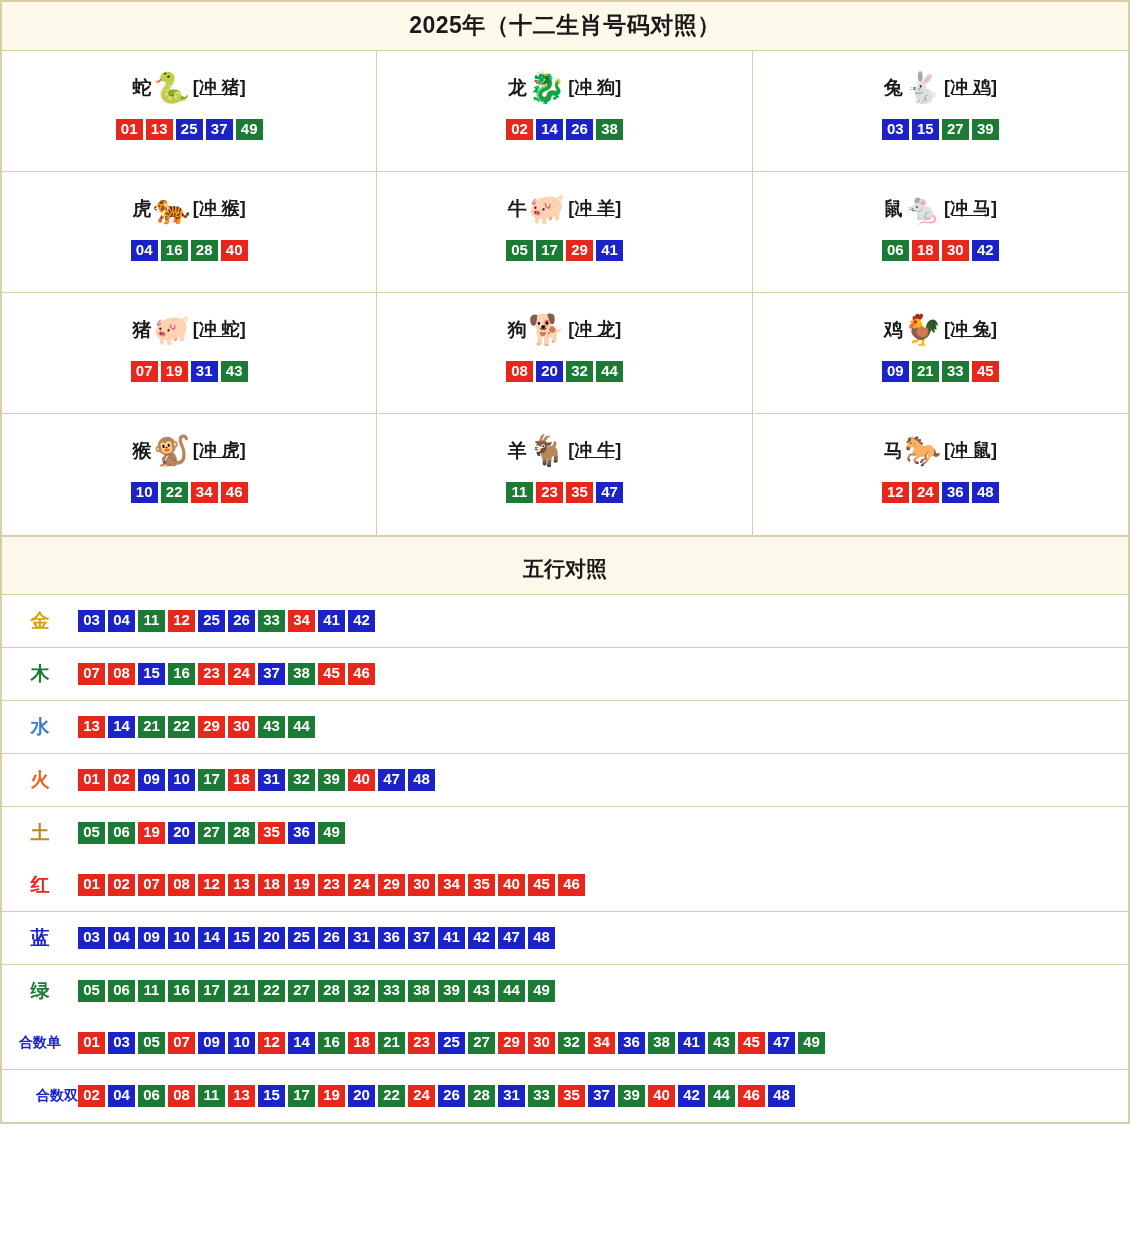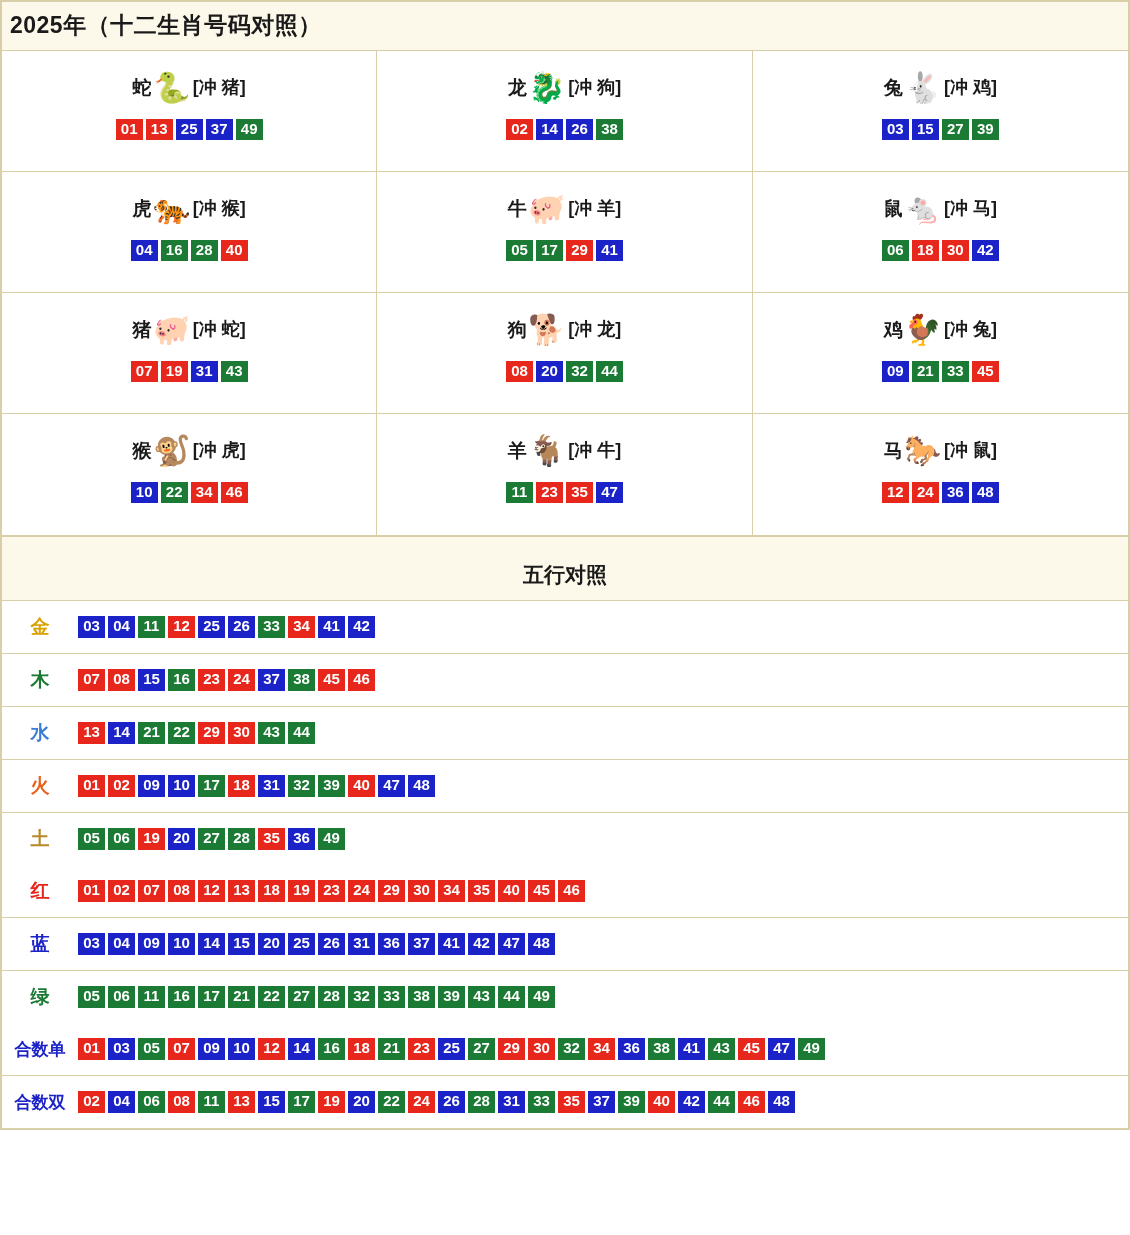--- a/index.html
+++ b/index.html
@@ -12,25 +12,25 @@
     width: 1130px;
   }
   .page {
     width: 1130px;
     box-sizing: border-box;
     border: 2px solid #d8cfa8;
     background: #ffffff;
   }
   .title-bar {
     background: #fdf9ea;
-    text-align: left;
+    text-align: center;
     font-size: 23px;
     font-weight: bold;
     color: #1a1a1a;
-    padding: 8px 0 9px 8px;
+    padding: 8px 0 9px 0;
     border-bottom: 1px solid #d8cfa8;
     letter-spacing: 0.5px;
   }
   
   .zodiac-grid {
     display: grid;
     grid-template-columns: 1fr 1fr 1fr;
     border-bottom: 1px solid #d8cfa8;
   }
   .zodiac-cell {
@@ -57,20 +57,21 @@
   }
   .zodiac-head .animal-glyph {
     font-size: 30px;
     line-height: 1;
     display: inline-block;
     transform: translateY(1px);
   }
   .zodiac-head .clash {
     font-size: 18px;
     font-weight: bold;
+    text-decoration: underline;
   }
   .num-row {
     margin-top: 12px;
     display: flex;
     justify-content: center;
     gap: 3px;
     flex-wrap: wrap;
   }
   .ball {
     display: inline-block;
@@ -87,59 +88,59 @@
   .ball.blue  { background: #1a22c8; }
   .ball.green { background: #1b7a33; }
 
   
   .section-head {
     background: #fdf9ea;
     text-align: center;
     font-size: 21px;
     font-weight: bold;
     color: #1a1a1a;
-    padding: 24px 0 11px 0;
+    padding: 18px 0 11px 0;
     border-top: 1px solid #d8cfa8;
     border-bottom: 1px solid #d8cfa8;
   }
   .row {
     display: flex;
     align-items: center;
     border-bottom: 1px solid #d8cfa8;
     min-height: 52px;
   }
   .row:last-child { border-bottom: none; }
   .row-label {
     width: 76px;
     flex: 0 0 76px;
     text-align: center;
     font-size: 19px;
     font-weight: bold;
     box-sizing: border-box;
   }
   .row-label.small {
-    font-size: 17px;
+    font-size: 14px;
     letter-spacing: 0px;
   }
   .row-balls {
     display: flex;
     gap: 3px;
     flex-wrap: wrap;
     padding: 8px 6px 8px 0;
   }
   .lbl-gold  { color: #d8a200; }
   .lbl-wood  { color: #1b7a33; }
   .lbl-water { color: #3a7bd5; }
   .lbl-fire  { color: #e8601c; }
   .lbl-earth { color: #b58a2a; }
   .lbl-red   { color: #e8271c; }
   .lbl-blue  { color: #1a22c8; }
   .lbl-green { color: #1b7a33; }
   .lbl-odd   { color: #1a22c8; }
-  .lbl-even  { color: #1a22c8; }
+  .lbl-even  { color: #1a22c8; text-align: right; }
 </style>
 </head>
 <body>
 
 <div class="page">
 
   <div class="title-bar">2025年（十二生肖号码对照）</div>
 
   <div class="zodiac-grid">
       <div class="zodiac-cell">

